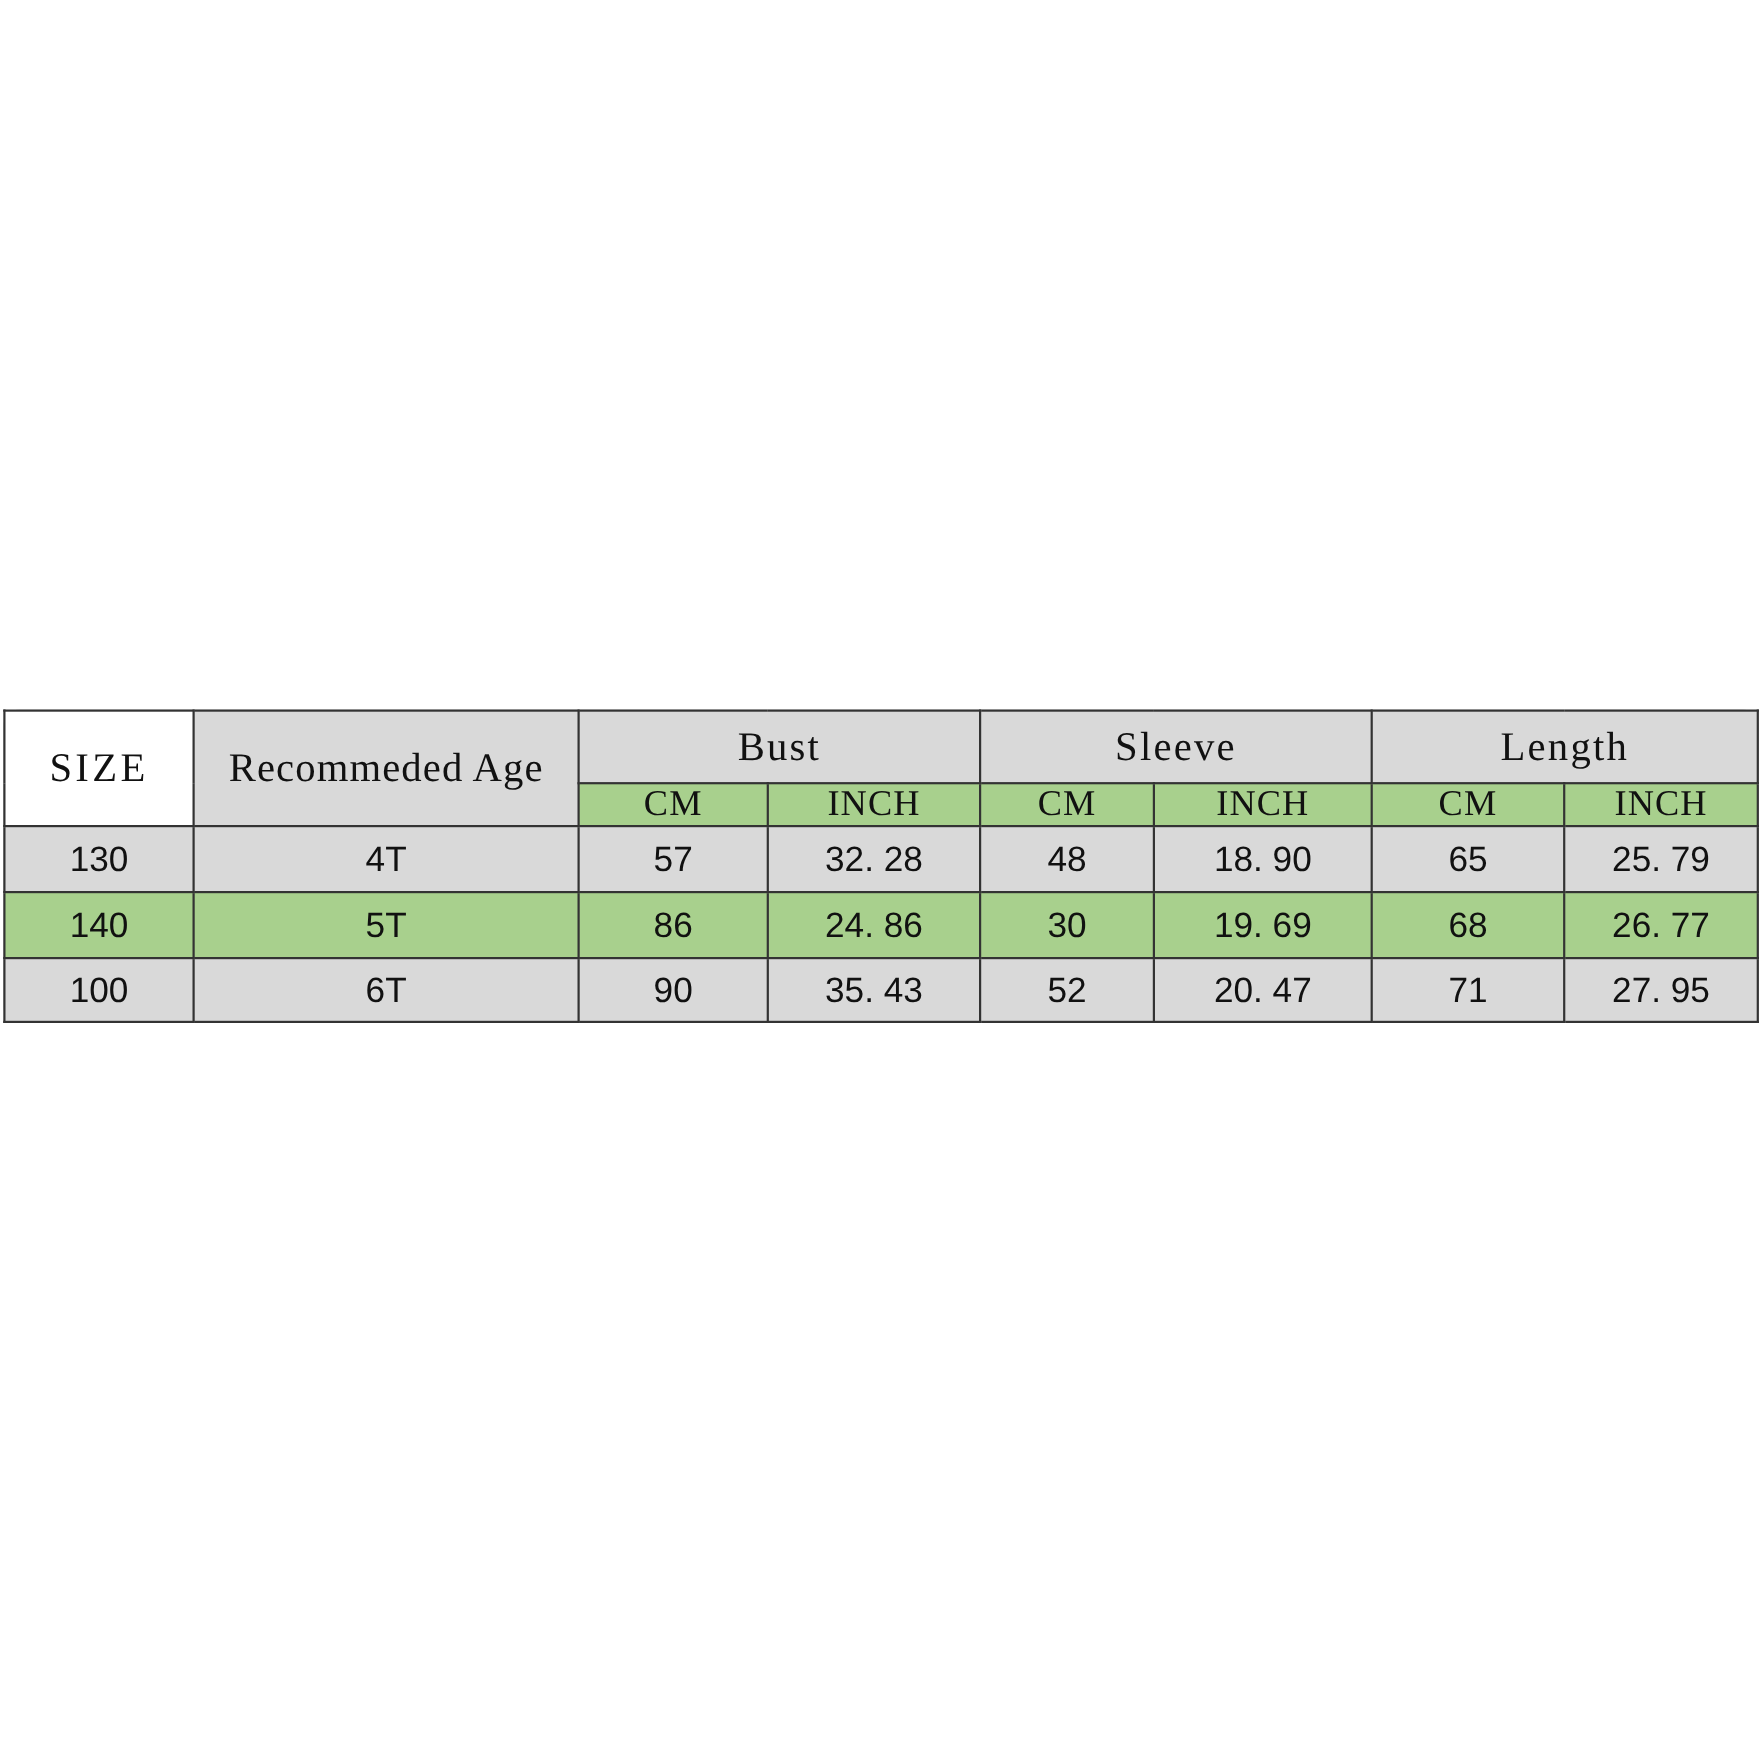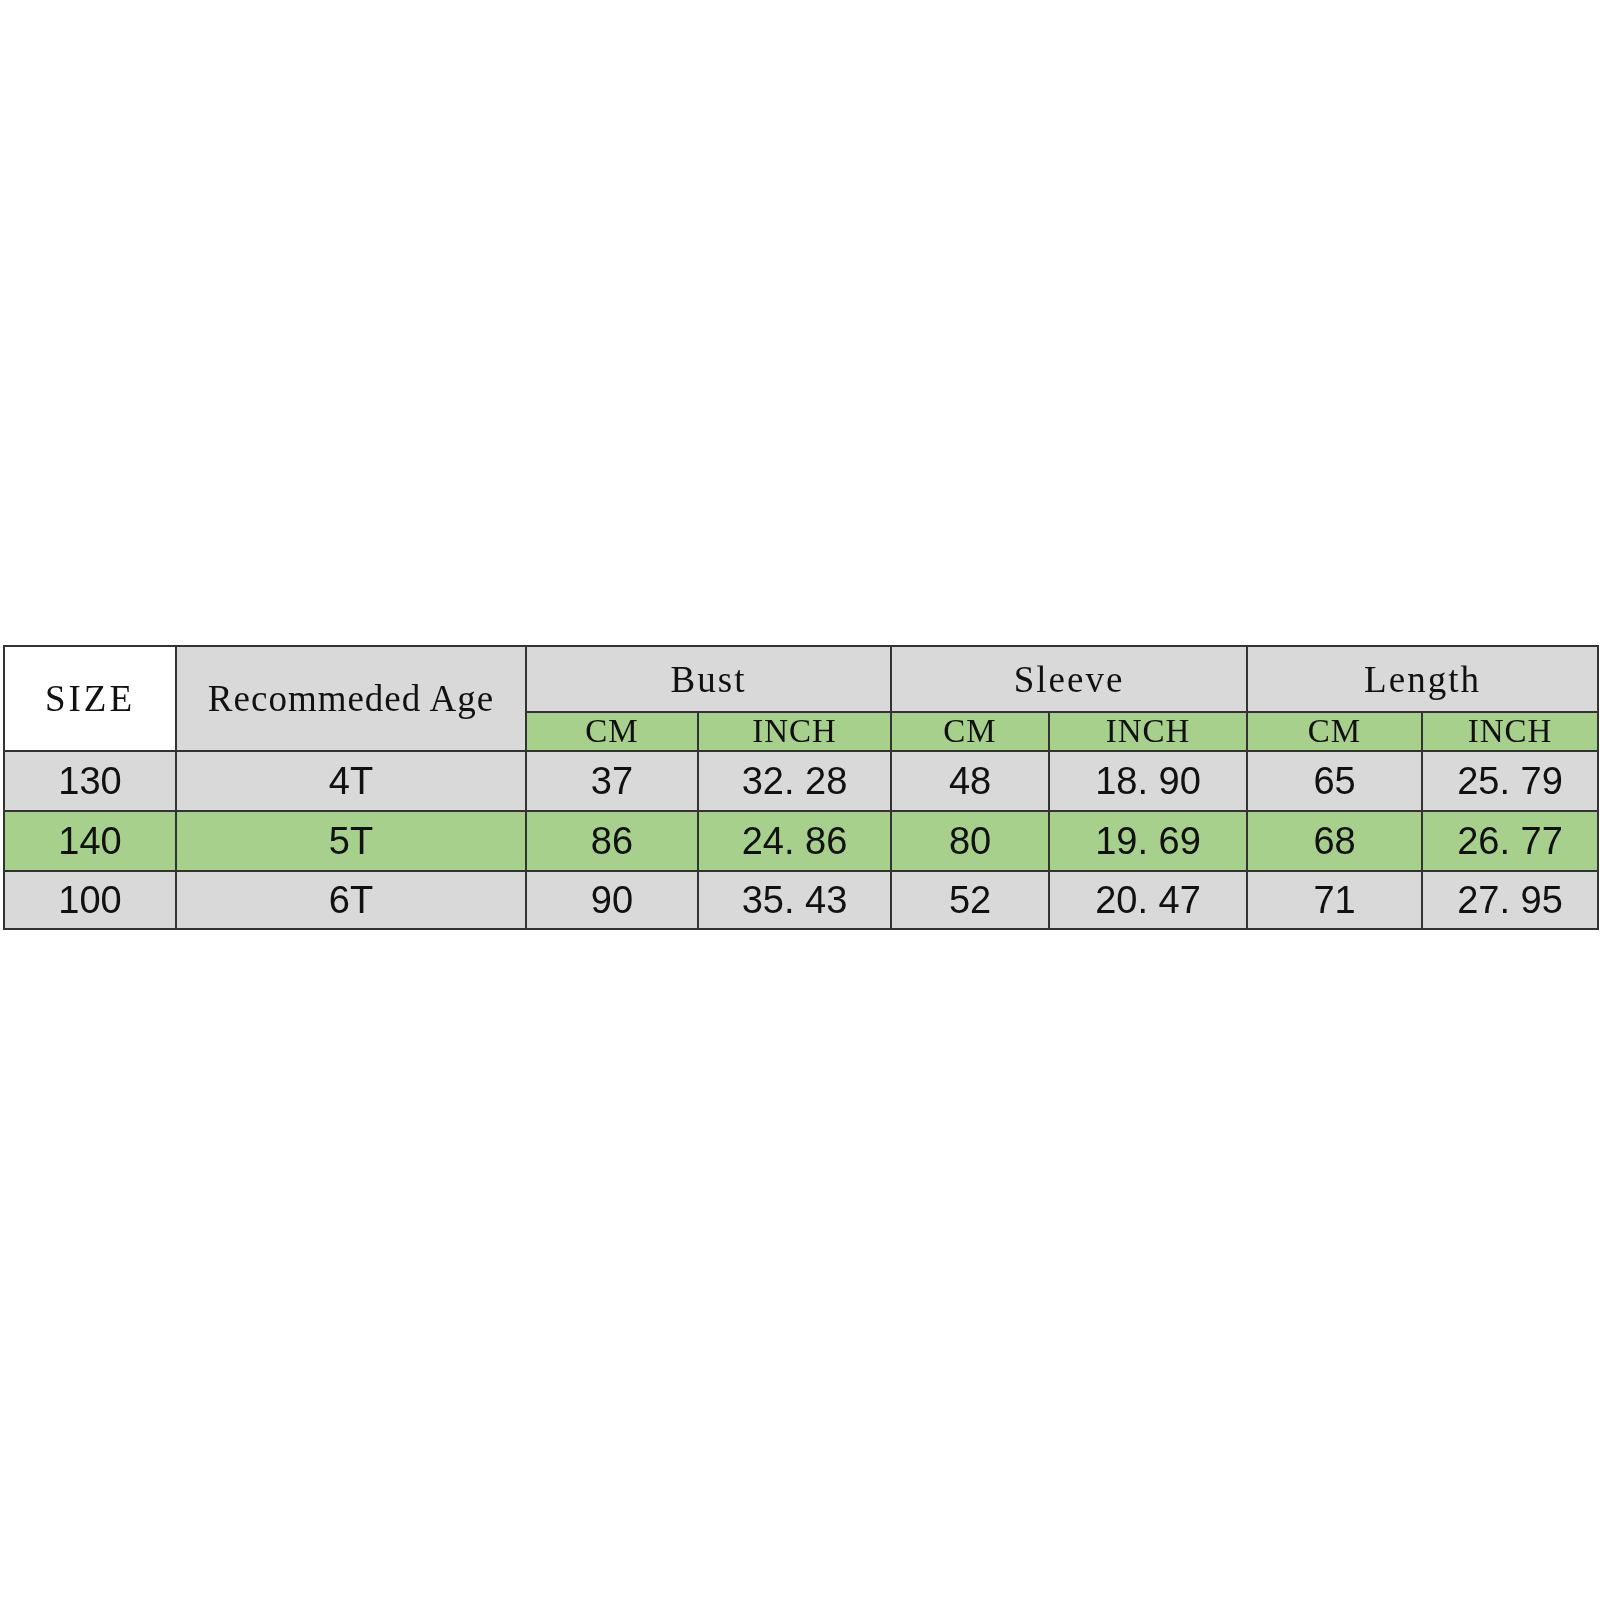--- a/index.html
+++ b/index.html
@@ -75,21 +75,21 @@
     letter-spacing: 1px;
     padding-top: 26px;
     margin-left: 48px;
   }
 
   .green { background: #a8d08d !important; }
 
   
   .data-row td {
     height: 58px;
-    font-size: 38px;
+    font-size: 32px;
     font-family: "Liberation Sans", "DejaVu Sans", sans-serif;
     letter-spacing: 0px;
   }
   .data-row.row-green td { background: #a8d08d !important; margin-top: 48px; }
   .row-last td { height: 56px; }
 
   .num { font-family: "Liberation Sans", "DejaVu Sans", sans-serif; }
 </style>
 </head>
 <body>
@@ -123,33 +123,33 @@
         <th class="green">INCH</th>
         <th class="green">CM</th>
         <th class="green">INCH</th>
       </tr>
     </thead>
 
     <tbody>
       <tr class="data-row">
         <td class="num">130</td>
         <td class="num">4T</td>
-        <td class="num">37</td>
+        <td class="num">57</td>
         <td class="num">32. 28</td>
         <td class="num">48</td>
         <td class="num">18. 90</td>
         <td class="num">65</td>
         <td class="num">25. 79</td>
       </tr>
       <tr class="data-row row-green">
         <td class="num">140</td>
         <td class="num">5T</td>
         <td class="num">86</td>
         <td class="num">24. 86</td>
-        <td class="num">80</td>
+        <td class="num">30</td>
         <td class="num">19. 69</td>
         <td class="num">68</td>
         <td class="num">26. 77</td>
       </tr>
       <tr class="data-row row-last">
         <td class="num">100</td>
         <td class="num">6T</td>
         <td class="num">90</td>
         <td class="num">35. 43</td>
         <td class="num">52</td>

